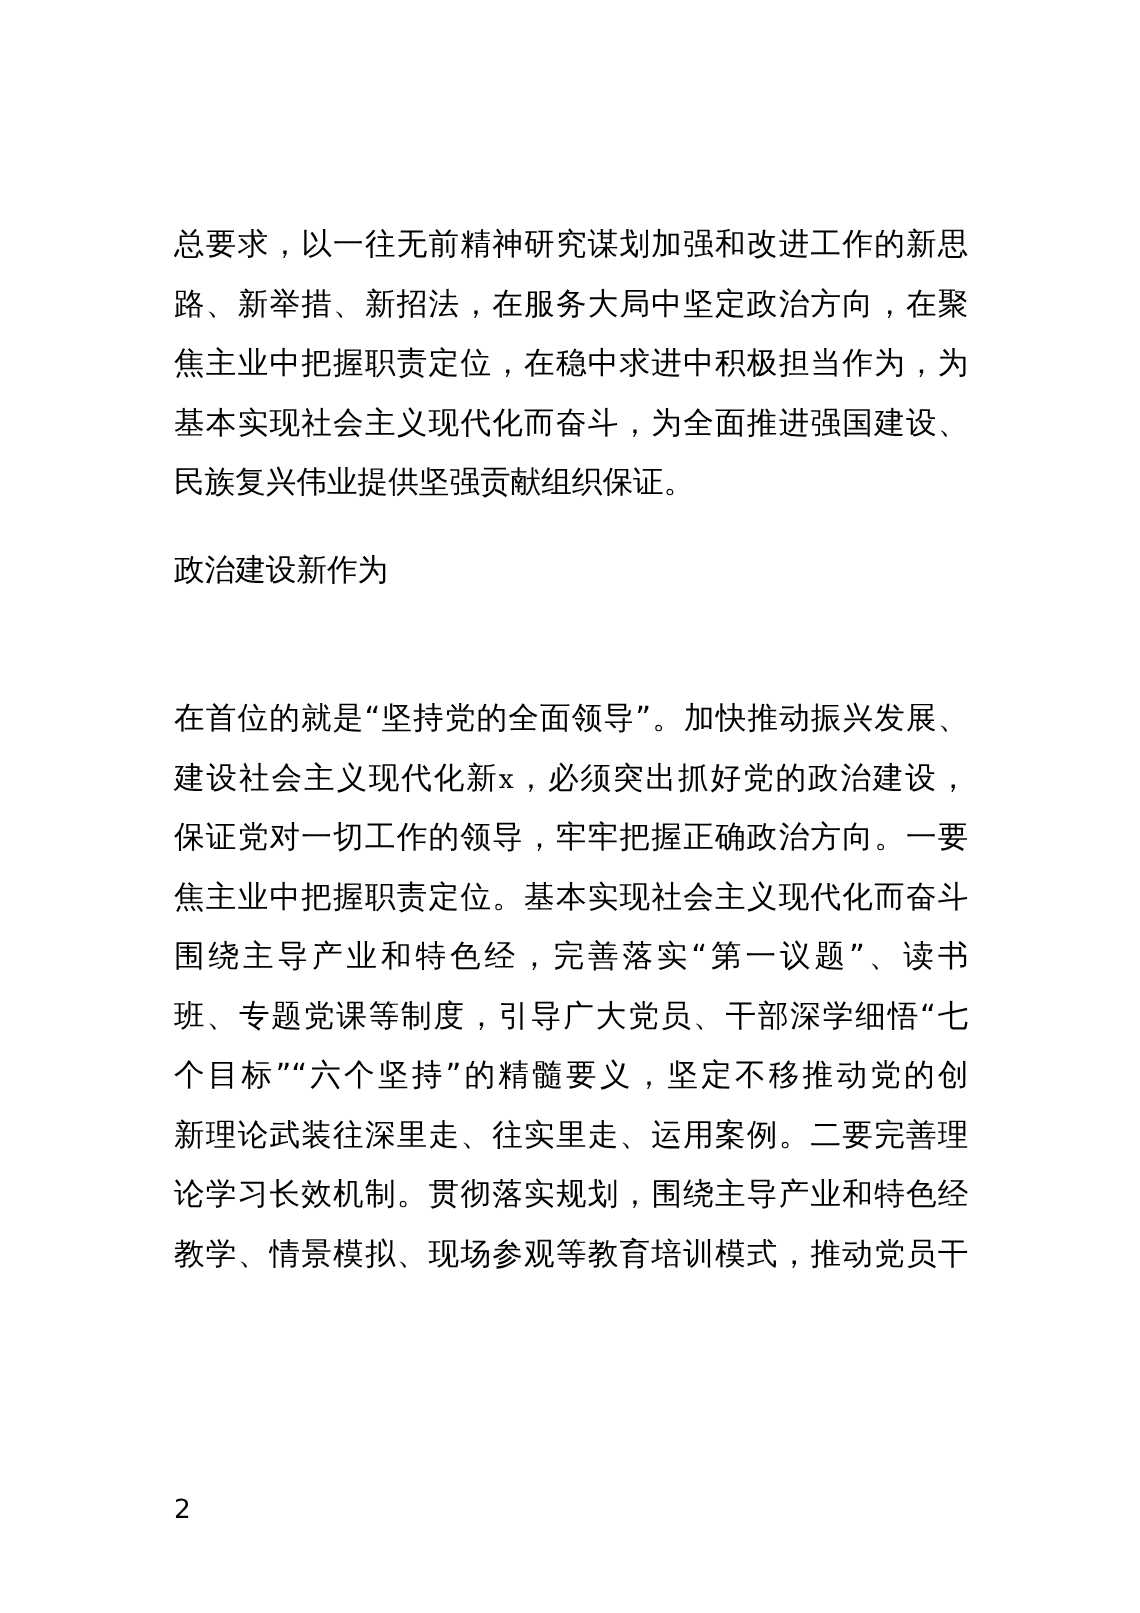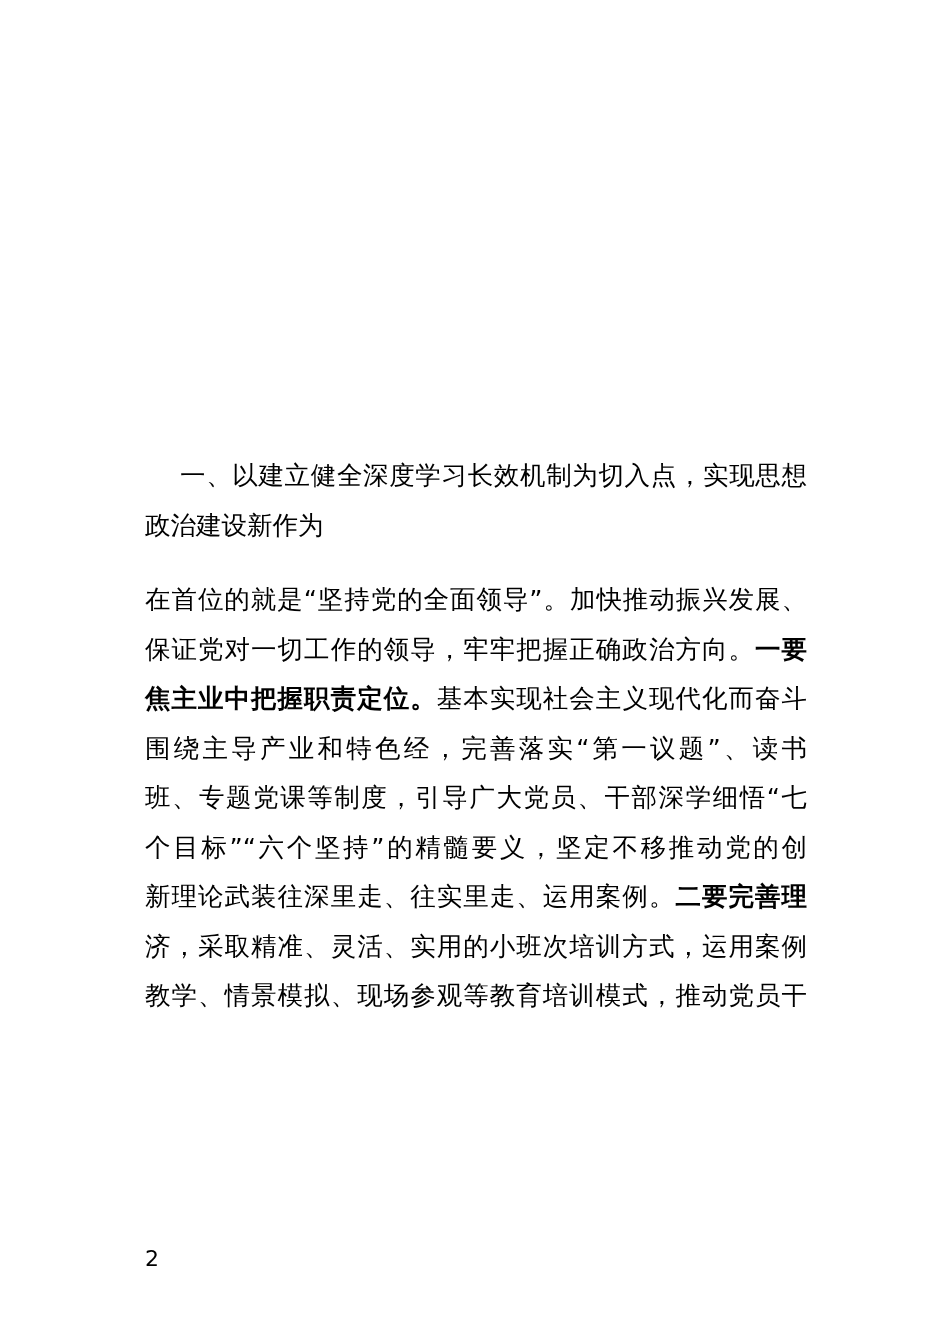--- a/index.html
+++ b/index.html
@@ -42,48 +42,55 @@
     }
     .line.last {
       text-align-last: left;
     }
     .indent {
       padding-left: 35px;
     }
     #para1 { top: 180px; }
     #heading1 { top: 451px; }
     #para2 { top: 575px; }
-    .bold { font-weight: bold; }
+    .bold { font-weight: normal; }
     .latin-x { font-family: "DejaVu Serif", serif; font-size: 22px; }
     .page-number {
       position: absolute;
       left: 145px;
       top: 1244px;
       font-size: 22px;
       line-height: 30px;
     }
   </style>
 </head>
 <body>
 
 <div class="page">
 
+  <div id="para1" class="body-text">
+    <span class="line">总要求，以一往无前精神研究谋划加强和改进工作的新思</span>
+    <span class="line">路、新举措、新招法，在服务大局中坚定政治方向，在聚</span>
+    <span class="line">焦主业中把握职责定位，在稳中求进中积极担当作为，为</span>
+    <span class="line">基本实现社会主义现代化而奋斗，为全面推进强国建设、</span>
+    <span class="line last">民族复兴伟业提供坚强贡献组织保证。</span>
+  </div>
 
   <div id="heading1" class="body-text">
-    <span class="line indent">一、以建立健全深度学习长效机制为切入点，实现思想</span>
     <span class="line last">政治建设新作为</span>
   </div>
 
   <div id="para2" class="body-text">
     <span class="line">在首位的就是“坚持党的全面领导”。加快推动振兴发展、</span>
+    <span class="line"><span>建设社会主义现代化新</span><span class="latin-x">x</span><span>，必须突出抓好党的政治建设，</span></span>
     <span class="line"><span>保证党对一切工作的领导，牢牢把握正确政治方向。</span><span class="bold">一要</span></span>
     <span class="line"><span class="bold">焦主业中把握职责定位。</span><span>基本实现社会主义现代化而奋斗</span></span>
     <span class="line">围绕主导产业和特色经，完善落实“第一议题”、读书</span>
     <span class="line">班、专题党课等制度，引导广大党员、干部深学细悟“七</span>
     <span class="line">个目标”“六个坚持”的精髓要义，坚定不移推动党的创</span>
     <span class="line"><span>新理论武装往深里走、往实里走、运用案例。</span><span class="bold">二要完善理</span></span>
-    <span class="line">济，采取精准、灵活、实用的小班次培训方式，运用案例</span>
+    <span class="line"><span class="bold">论学习长效机制。</span><span>贯彻落实规划，围绕主导产业和特色经</span></span>
     <span class="line">教学、情景模拟、现场参观等教育培训模式，推动党员干</span>
   </div>
 
   <div class="page-number">2</div>
 
 </div>
 
 </body></html>

